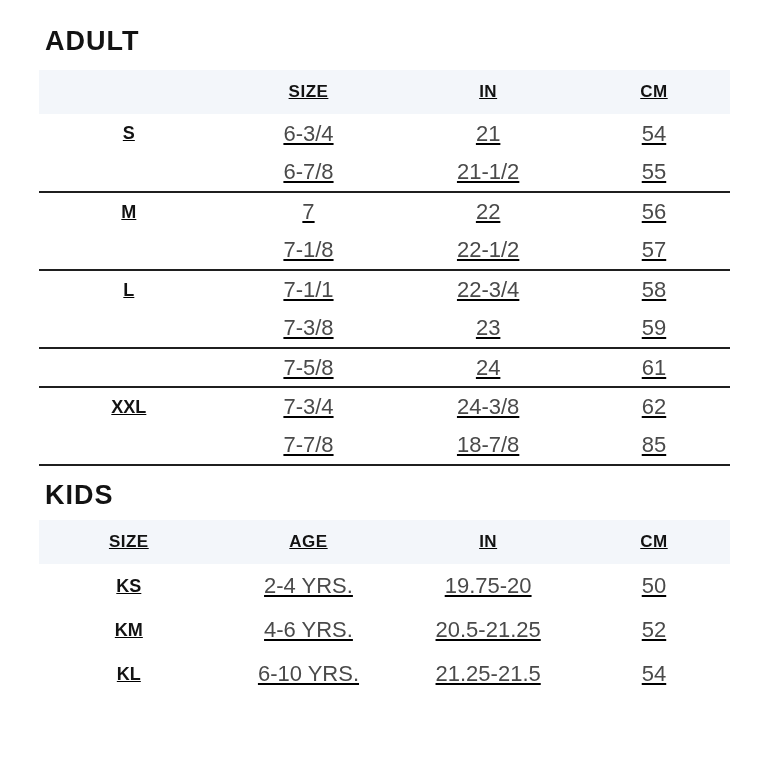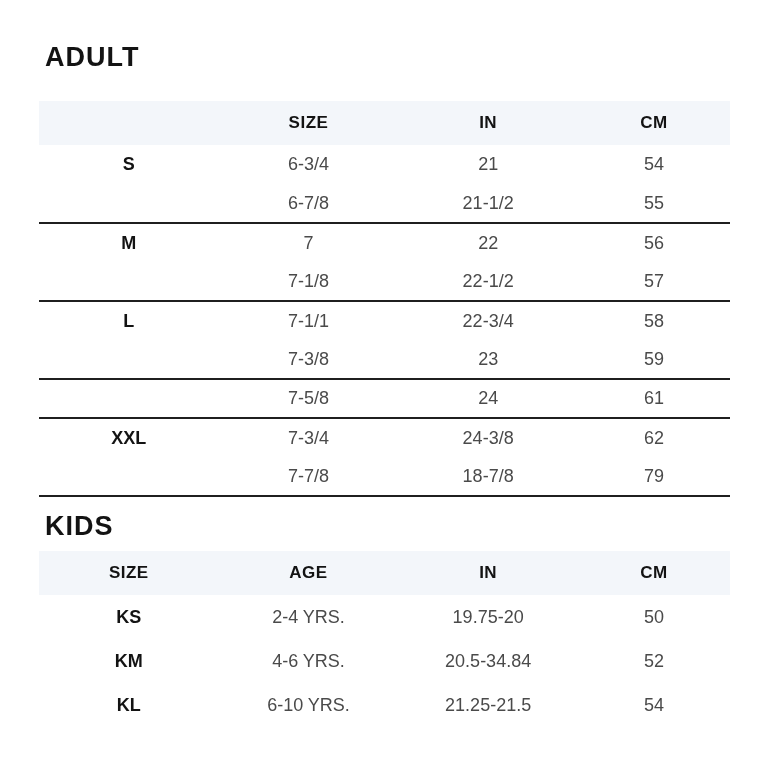--- a/index.html
+++ b/index.html
@@ -19,40 +19,41 @@
   }
   .content{padding:0 39px;}
   .section-title{
     font-size:27px;
     font-weight:800;
     letter-spacing:1px;
     color:var(--heading-text);
     margin-left:6px;
     line-height:1;
   }
-  .title-adult{padding-top:44px;margin-bottom:30px;}
+  .title-adult{padding-top:28px;margin-bottom:15px;}
   .title-kids{margin-top:16px;margin-bottom:11px;}
   table{
     width:100%;
     border-collapse:collapse;
     table-layout:fixed;
     text-align:center;
+    text-decoration:underline;
   }
   col.c1{width:26%;} col.c2{width:26%;} col.c3{width:26%;} col.c4{width:22%;}
   thead th{
     background:var(--header-bg);
     height:44px;
     font-size:17px;
     font-weight:800;
     letter-spacing:.5px;
     color:var(--heading-text);
     vertical-align:middle;
   }
   tbody td{
-    font-size:18px;
+    font-size:22px;
     font-weight:400;
     color:var(--data-text);
     vertical-align:middle;
   }
   .adult-table tbody td{height:39px;}
   .kids-table tbody td{height:44px;}
   tbody tr.group-end td{border-bottom:2px solid var(--divider);}
   tbody td.label{
     font-weight:800;
     font-size:18px;
@@ -134,21 +135,21 @@
         <tr>
           <td class="label">XXL</td>
           <td>7-3/4</td>
           <td>24-3/8</td>
           <td>62</td>
         </tr>
         <tr class="group-end">
           <td class="label"></td>
           <td>7-7/8</td>
           <td>18-7/8</td>
-          <td>79</td>
+          <td>85</td>
         </tr>
       </tbody>
   </table>
 
   <h1 class="section-title title-kids">KIDS</h1>
 
   <table class="kids-table">
     <colgroup>
         <col class="c1">
         <col class="c2">
@@ -166,21 +167,21 @@
     <tbody>
         <tr>
           <td class="label">KS</td>
           <td>2-4 YRS.</td>
           <td>19.75-20</td>
           <td>50</td>
         </tr>
         <tr>
           <td class="label">KM</td>
           <td>4-6 YRS.</td>
-          <td>20.5-34.84</td>
+          <td>20.5-21.25</td>
           <td>52</td>
         </tr>
         <tr>
           <td class="label">KL</td>
           <td>6-10 YRS.</td>
           <td>21.25-21.5</td>
           <td>54</td>
         </tr>
       </tbody>
   </table>

